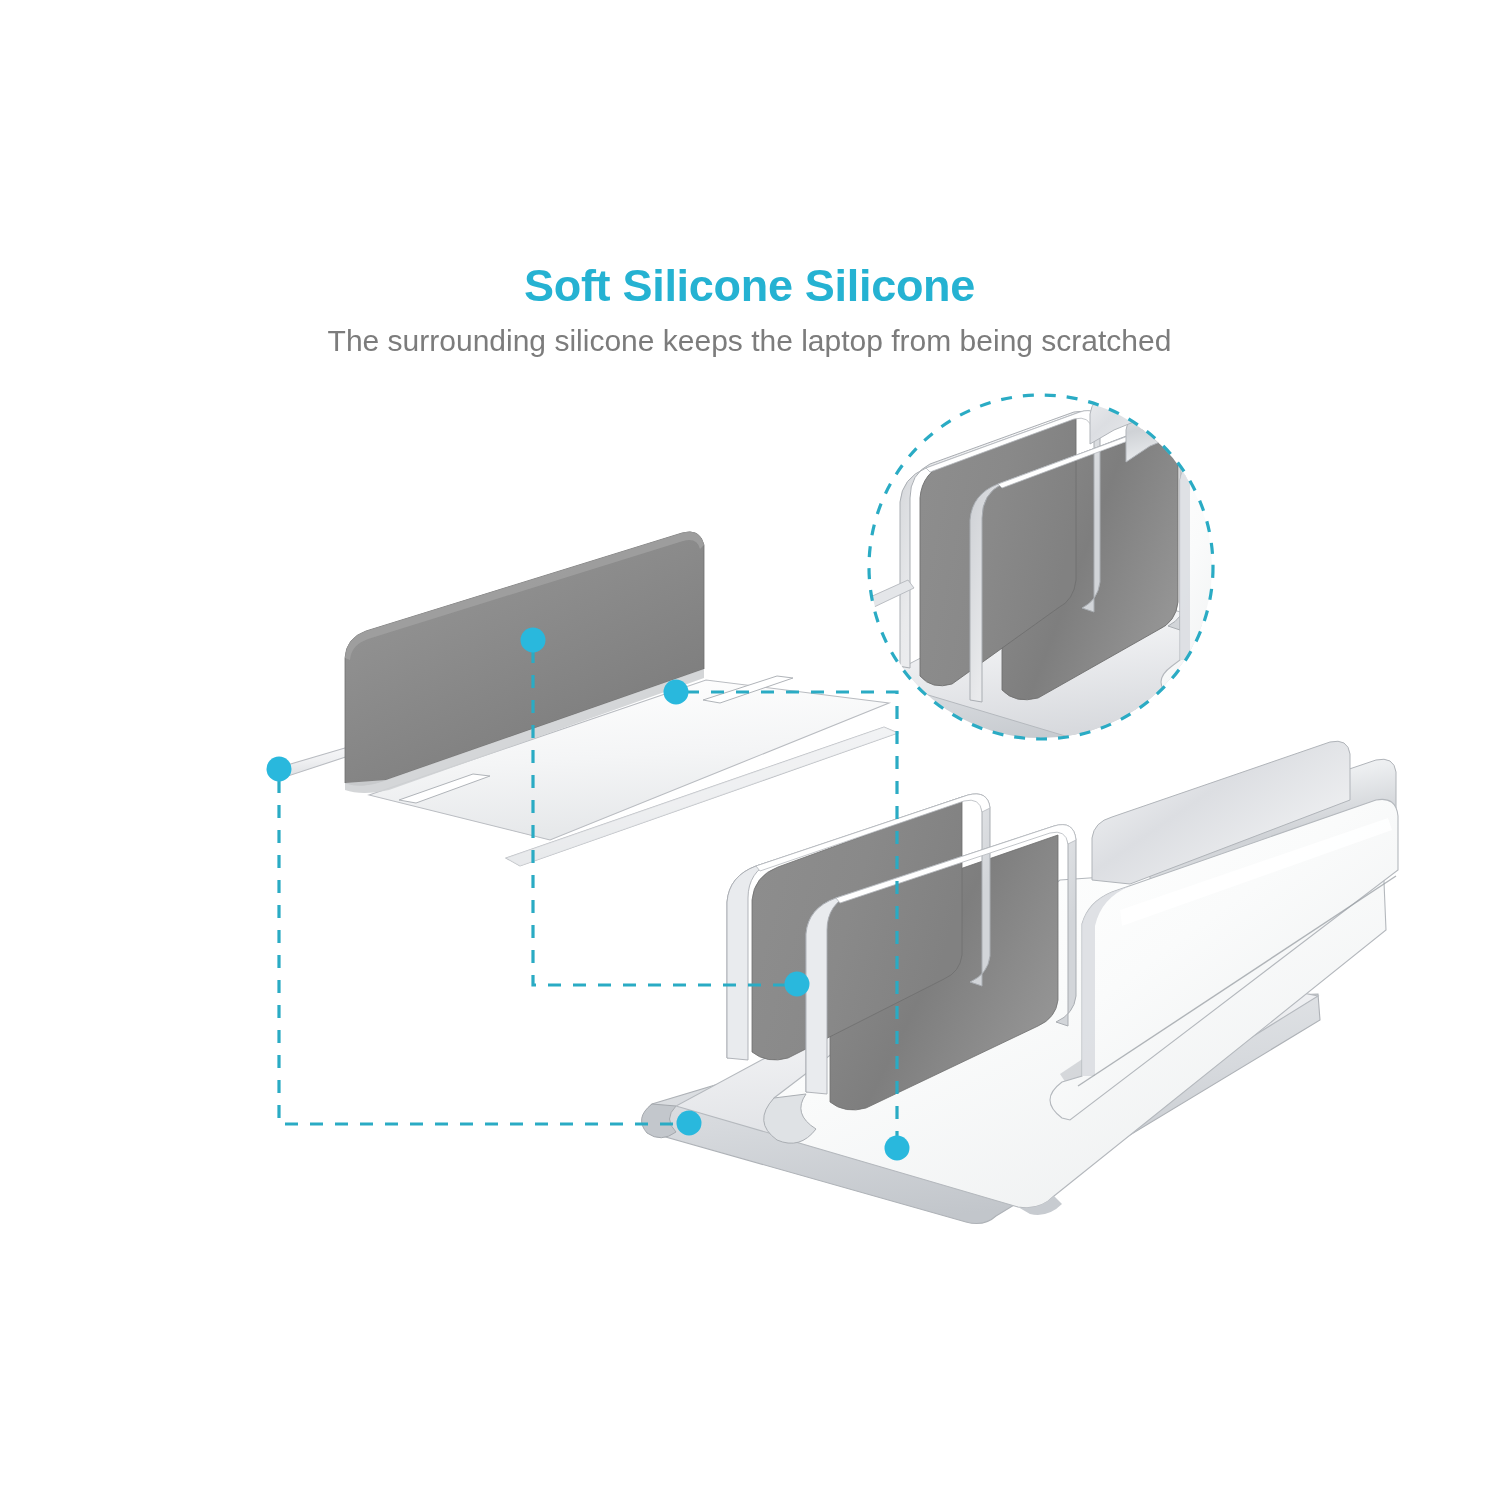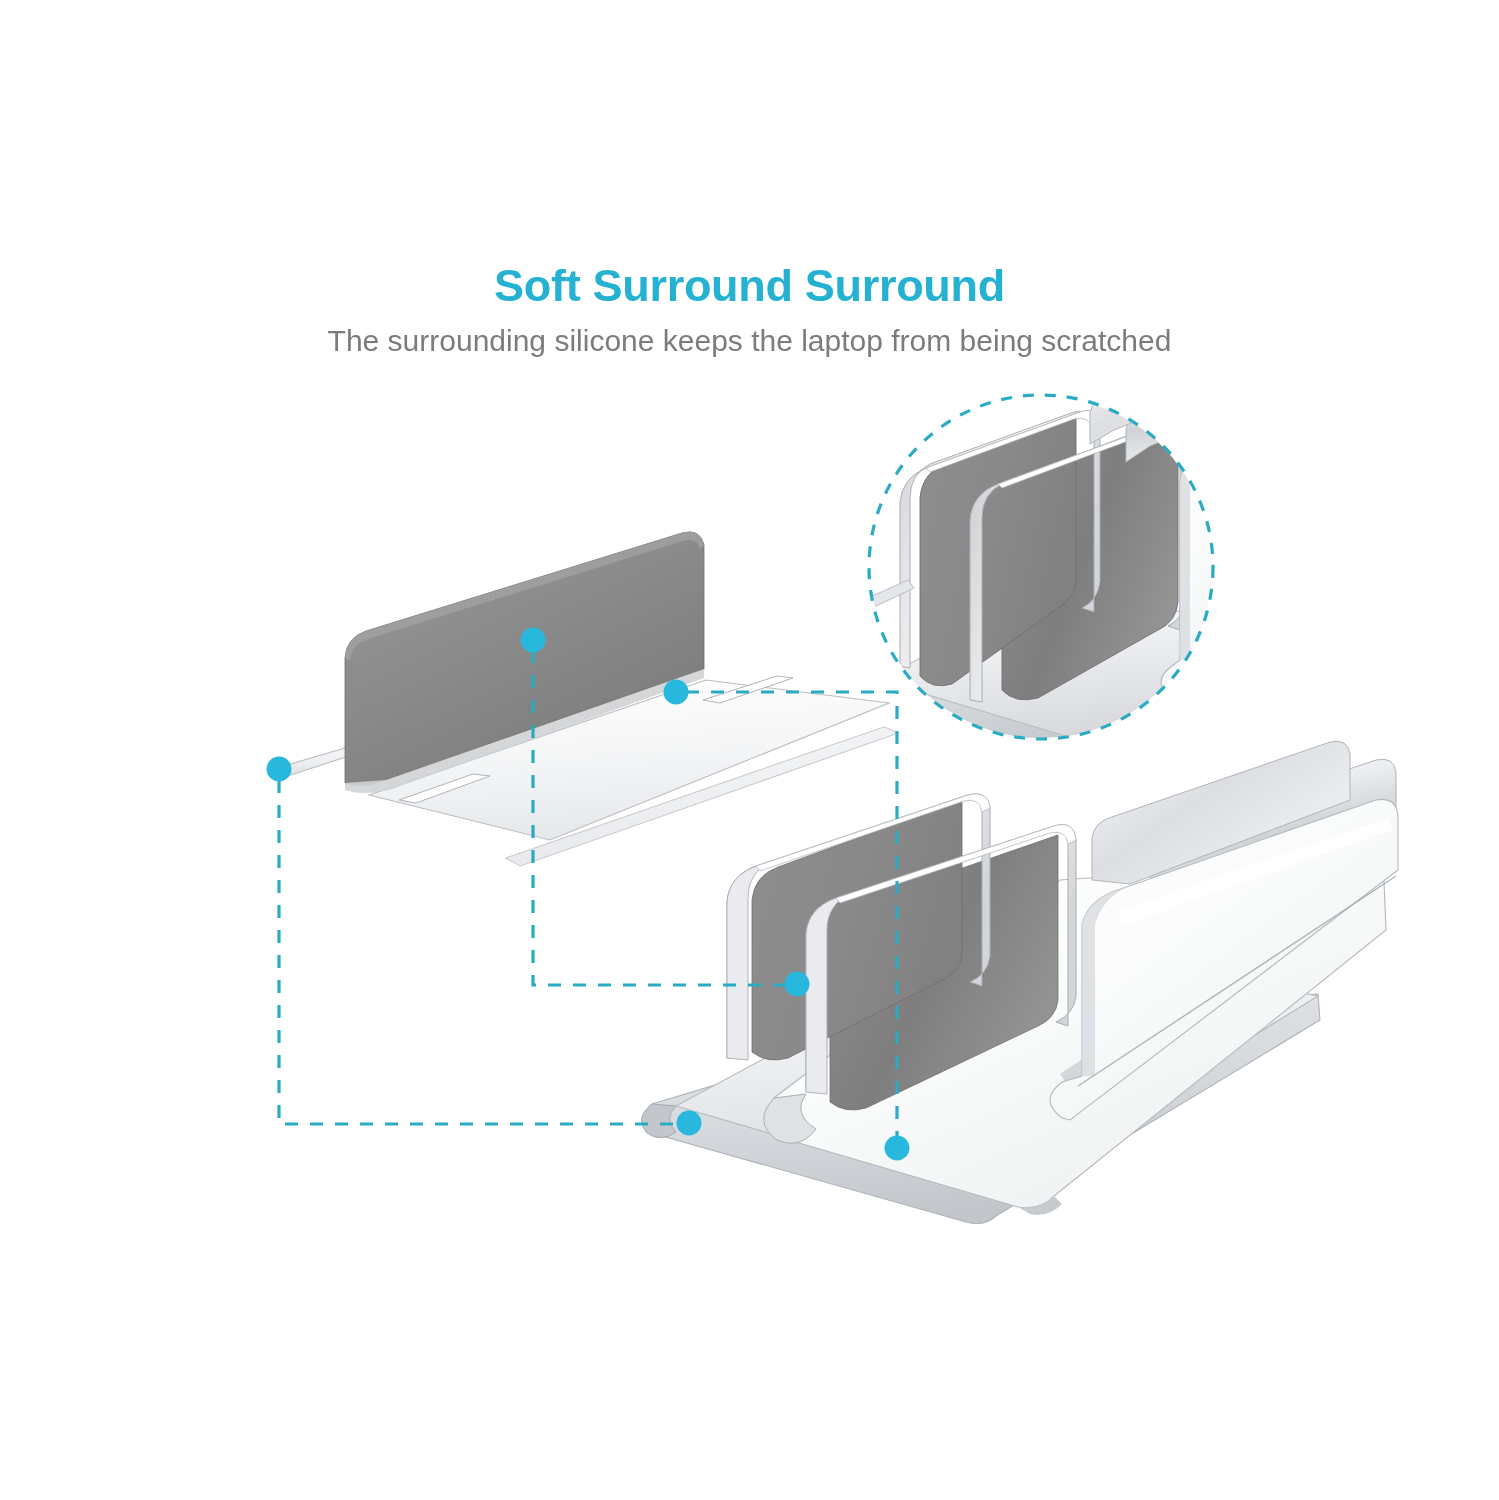--- a/index.html
+++ b/index.html
@@ -408,17 +408,17 @@
         <circle cx="279" cy="769" r="12.5"></circle>
         <circle cx="797" cy="984" r="12.5"></circle>
         <circle cx="897" cy="1148" r="12.5"></circle>
         <circle cx="689" cy="1123" r="12.5"></circle>
       </g>
 
     </svg>
   </div>
 
   <div id="header">
-    <h1 id="title">Soft Surround Surround</h1>
+    <h1 id="title">Soft Silicone Silicone</h1>
     <p id="subtitle">The surrounding silicone keeps the laptop from being scratched</p>
   </div>
 
 </div>
 
 </body></html>

